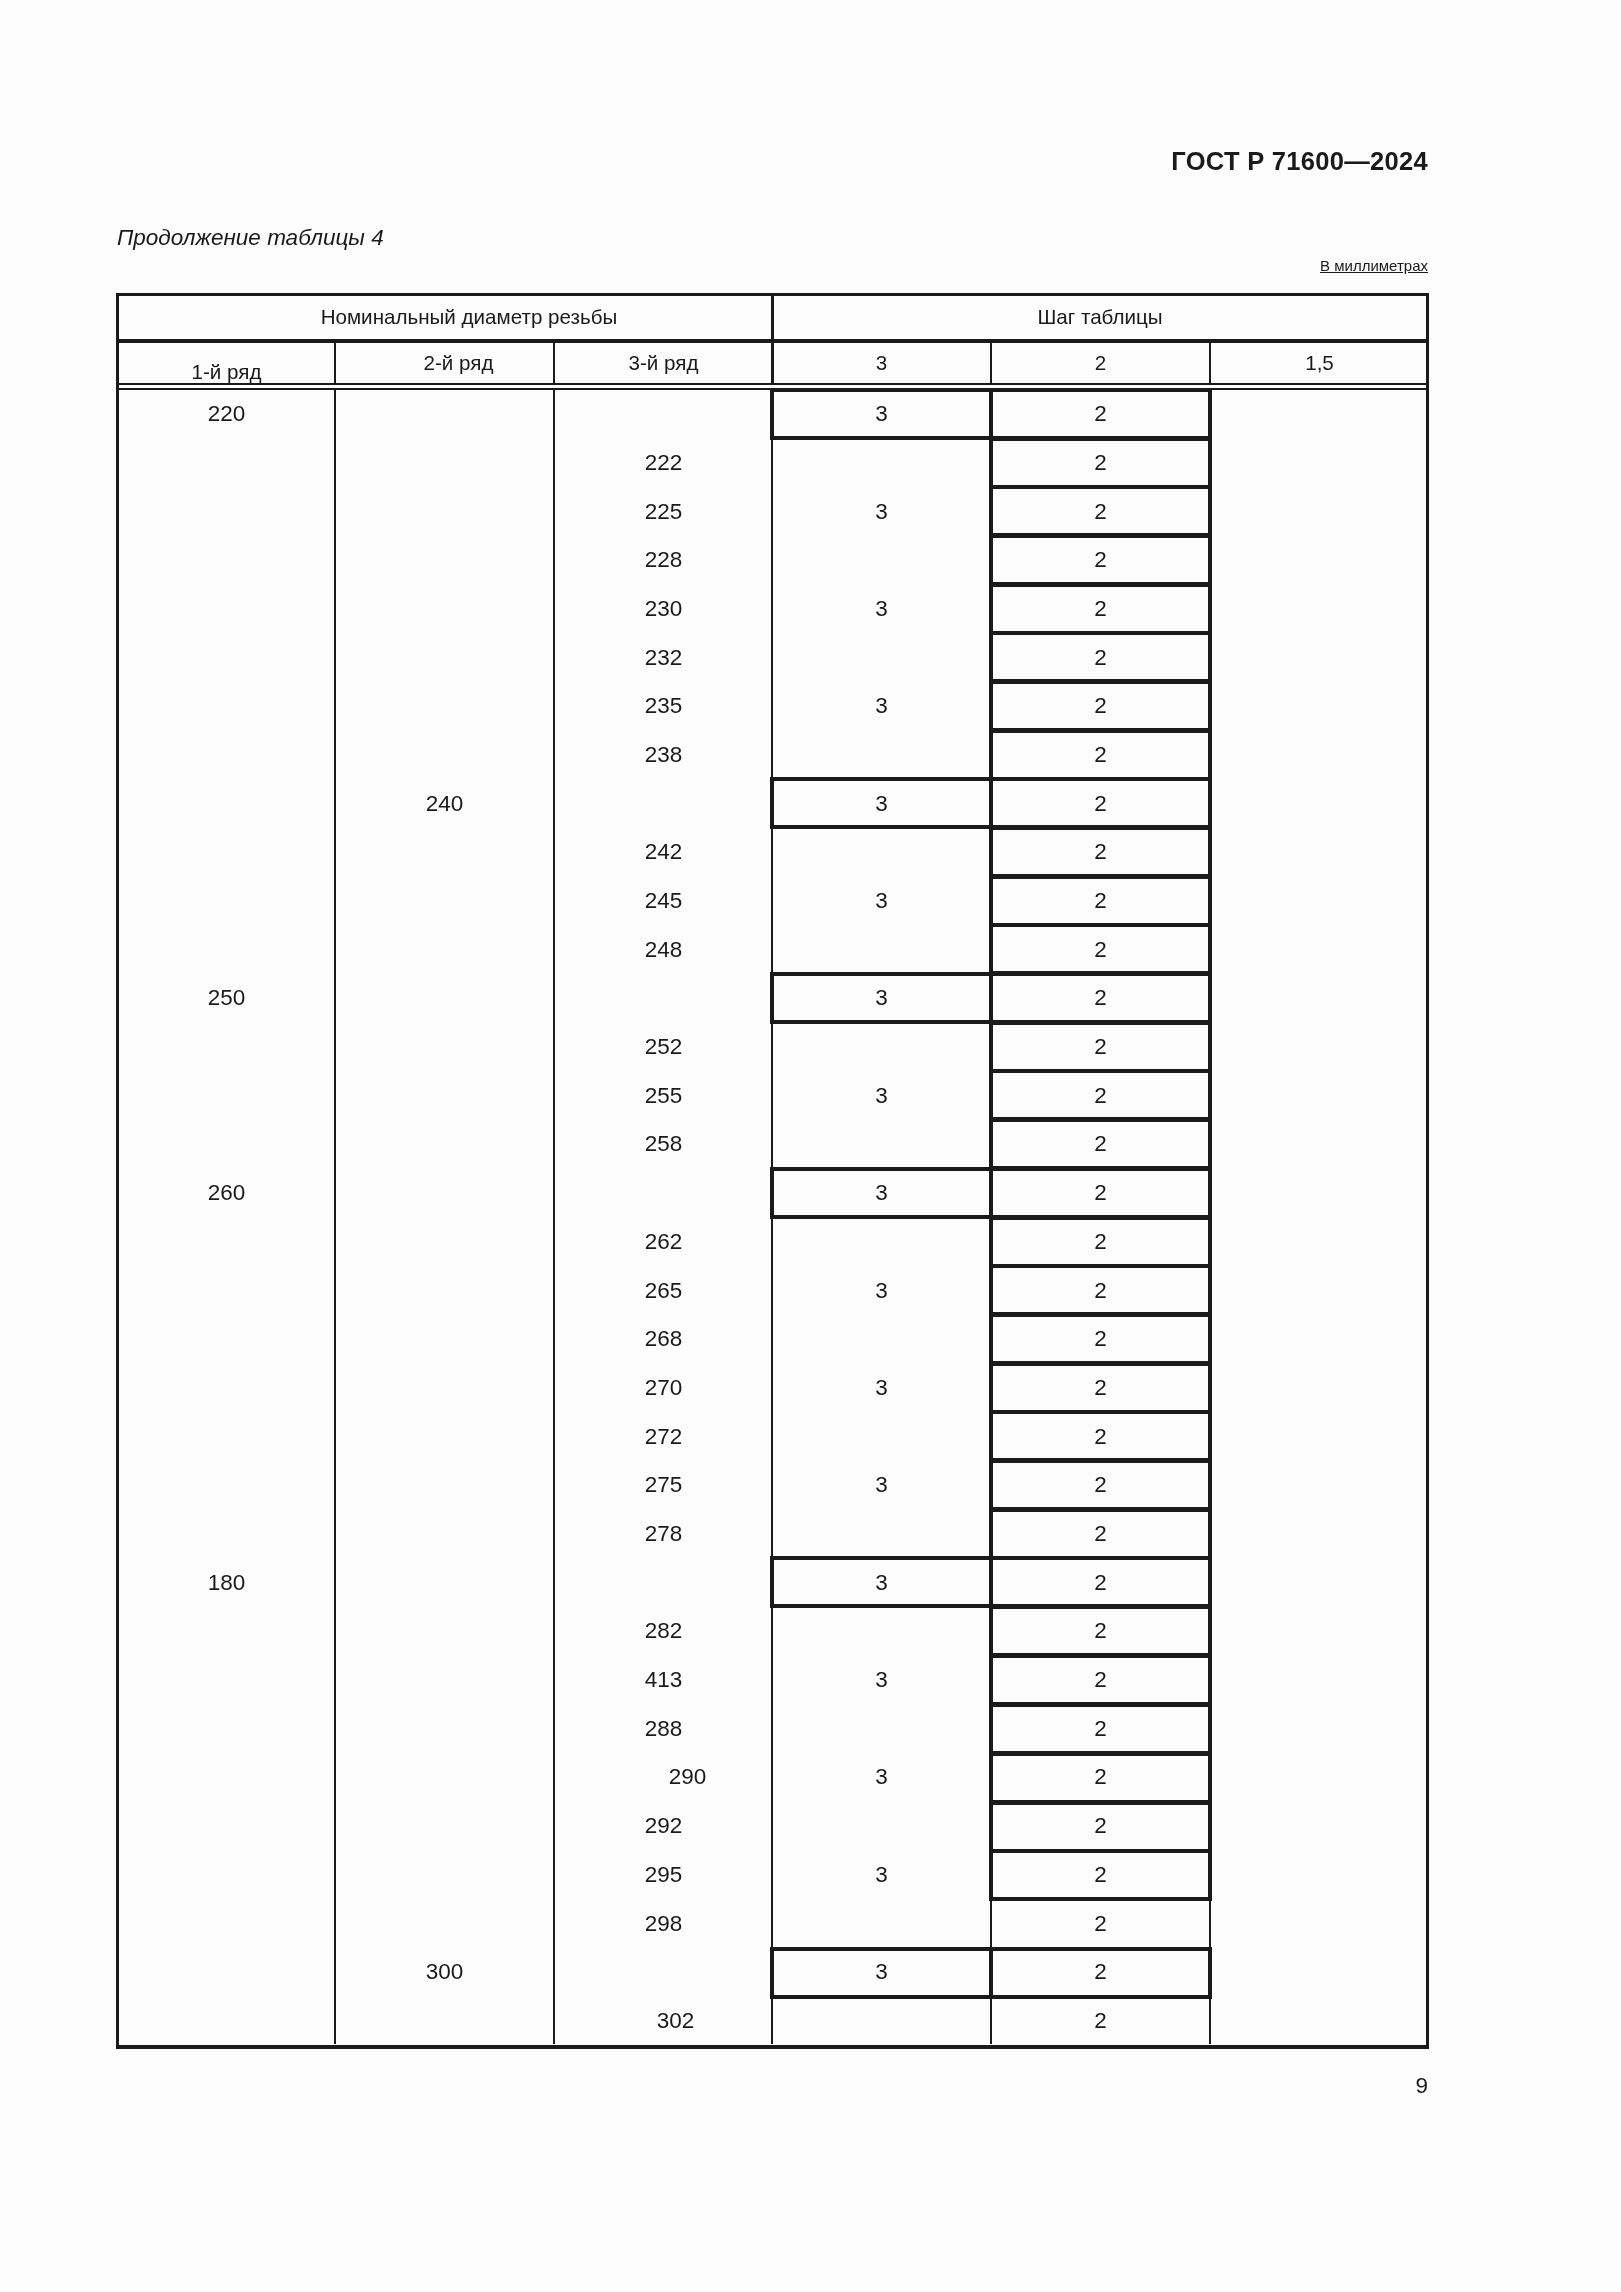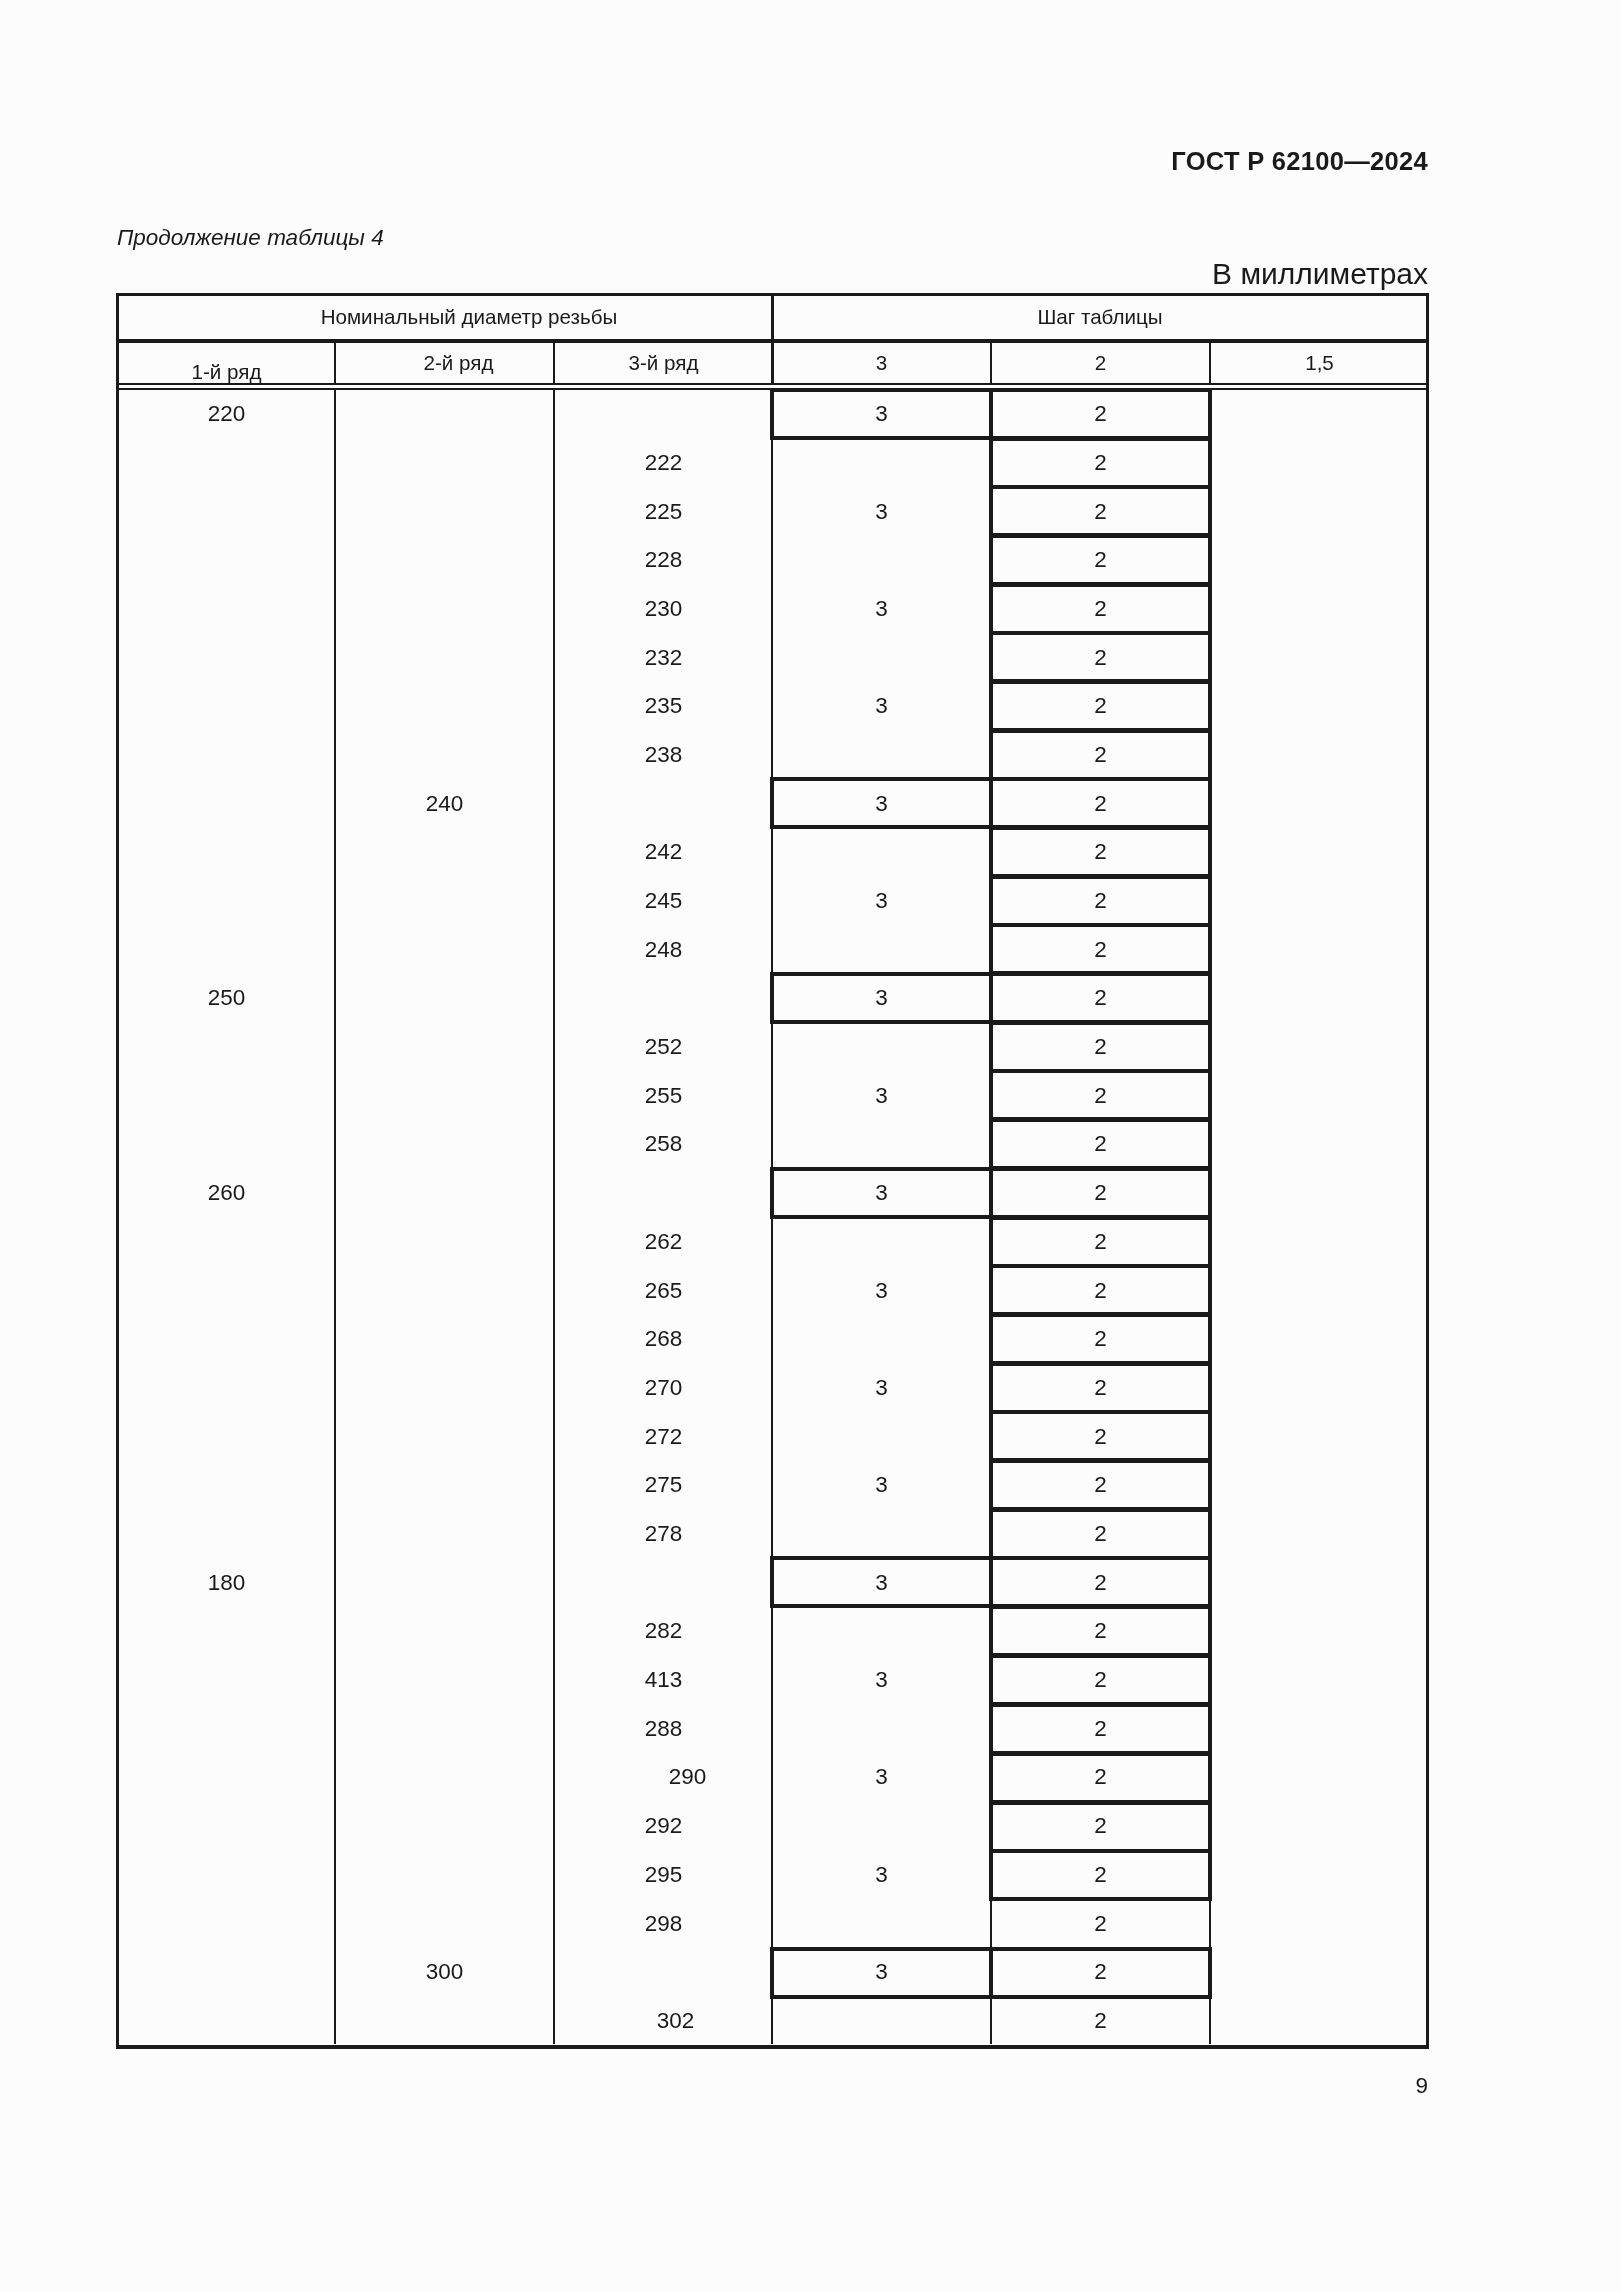--- a/index.html
+++ b/index.html
@@ -3,34 +3,34 @@
 <meta charset="utf-8">
 <style>
   html, body { margin: 0; padding: 0; }
   body {
     width: 1621px; height: 2293px; background: #fcfcfc; position: relative;
     font-family: "Liberation Sans", sans-serif; color: #1a1a1a; overflow: hidden;
   }
   .abs { position: absolute; }
   .doc-code { right: 193px; top: 147px; font-size: 25.5px; font-weight: bold; letter-spacing: 0.3px; }
   .continuation { left: 117px; top: 225px; font-size: 22.5px; font-style: italic; }
-  .units { right: 193px; top: 257px; font-size: 30px; }
+  .units { right: 193px; top: 257px; font-size: 15px; text-decoration: underline; }
   .page-num { right: 193px; top: 2073px; font-size: 22.5px; }
   .cell {
     position: absolute; box-sizing: border-box; display: flex; align-items: center; justify-content: center;
     font-size: 22.5px;
   }
   .hcell { font-size: 20.6px; }
   .line { position: absolute; background: #1a1a1a; }
   .box { position: absolute; box-sizing: border-box; border: 4.9px solid #1a1a1a; }
 </style>
 </head>
 <body>
 
-<div class="abs doc-code">ГОСТ Р 62100—2024</div>
+<div class="abs doc-code">ГОСТ Р 71600—2024</div>
 <div class="abs continuation">Продолжение таблицы 4</div>
 <div class="abs units">В миллиметрах</div>
 
 <div id="table">
 
   <div class="cell hcell" style="left:117px;top:294px;width:704px;height:46px;">Номинальный диаметр резьбы</div>
   <div class="cell hcell" style="left:772px;top:294px;width:656px;height:46px;">Шаг таблицы</div>
 
   <div class="cell hcell" style="left:117px;top:350px;width:219px;height:43px;">1-й ряд</div>
   <div class="cell hcell" style="left:335px;top:341px;width:247px;height:43px;">2-й ряд</div>

